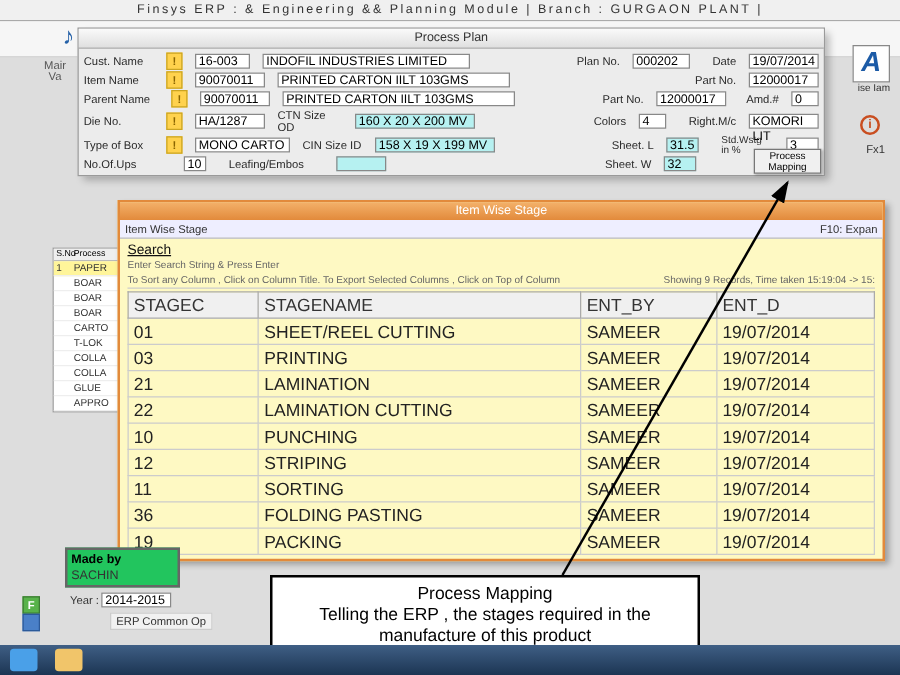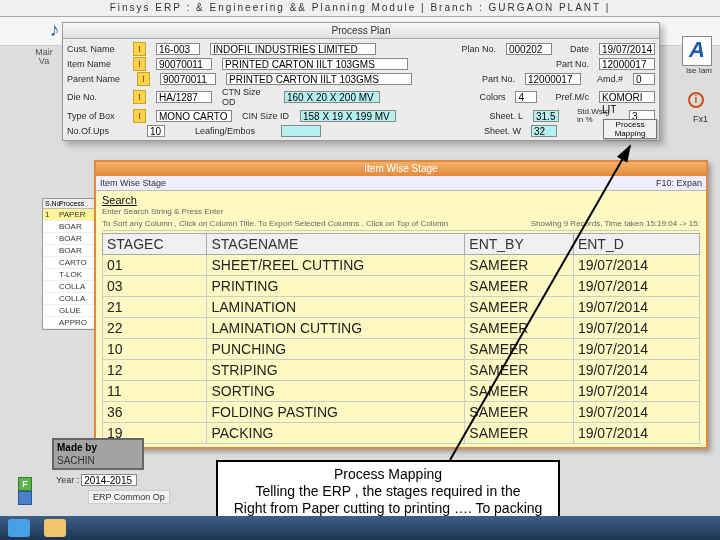--- a/index.html
+++ b/index.html
@@ -32,21 +32,21 @@
   .hint-row{display:flex;justify-content:space-between;border-bottom:1px solid #ccc;padding:2px 0 2px}
   table.stage{border-collapse:collapse;width:100%;font-size:14px;margin-top:2px}
   table.stage th{background:#f0f0f0;border:1px solid #aaa;padding:2px 4px;text-align:left;color:#333;font-weight:normal}
   table.stage td{border:1px solid #ccc;padding:2px 4px;color:#222}
   .side-list{position:absolute;left:42px;top:198px;width:58px;background:#fff;border:1px solid #999}
   .side-list .hd{background:#eee;border-bottom:1px solid #bbb;font-size:7px;padding:1px 2px;display:flex}
   .side-list .hd span:first-child{width:14px}
   .side-list .row{font-size:8px;padding:1px 2px;color:#333;border-bottom:1px solid #eee;display:flex}
   .side-list .row span:first-child{width:14px}
   .side-list .row.sel{background:#fff59a}
-  .made-by{position:absolute;left:52px;top:438px;width:88px;background:#a3a3a3;border:2px solid #666}
+  .made-by{position:absolute;left:52px;top:438px;width:88px;background:#22c55e;border:2px solid #666}
   .made-by .mh{font-weight:bold;font-size:10px;padding:2px 3px}
   .made-by .mv{padding:0 3px 2px;font-size:10px;color:#333}
   .yr-row{position:absolute;left:56px;top:474px;font-size:9px;color:#333;display:flex;align-items:center;gap:2px}
   .erp-com{position:absolute;left:88px;top:490px;font-size:9px;color:#333;background:#f1f1f1;border:1px solid #ccc;padding:1px 4px}
   .callout{position:absolute;left:216px;top:460px;width:340px;background:#fff;border:2px solid #000;text-align:center;font-size:14px;line-height:17px;padding:4px 0 0;color:#000}
   .arrow-svg{position:absolute;left:340px;top:134px;pointer-events:none}
   .a-icon{position:absolute;right:8px;top:36px;width:28px;height:28px;font-style:italic;font-weight:bold;font-size:22px;color:#1b5aa6;border:1px solid #888;background:#fefefe;text-align:center;line-height:26px}
   .red-lbl{position:absolute;right:8px;top:66px;font-size:8px;color:#333}
   .ired{position:absolute;right:16px;top:92px;width:12px;height:12px;border:2px solid #c94e20;border-radius:50%;color:#c94e20;font-weight:bold;font-size:10px;text-align:center;line-height:12px}
   .fx1{position:absolute;right:12px;top:114px;font-size:9px;color:#333}
@@ -105,40 +105,40 @@
     </div>
     <div class="form-row r4">
       <span class="lbl" style="width:56px">Die No.</span>
       <span class="excl">!</span>
       <span class="inp die">HA/1287</span>
       <span class="lbl ctnl">CTN Size OD</span>
       <span class="inp hl ctn">160 X 20 X 200 MV</span>
       <span style="flex:1"></span>
       <span class="lbl">Colors</span>
       <span class="inp col">4</span>
-      <span class="lbl" style="margin-left:8px">Pref.M/c</span>
+      <span class="lbl" style="margin-left:8px">Right.M/c</span>
       <span class="inp pref">KOMORI LIT</span>
     </div>
     <div class="form-row r5">
       <span class="lbl" style="width:56px">Type of Box</span>
       <span class="excl">!</span>
       <span class="inp typ">MONO CARTO</span>
       <span class="lbl cinl">CIN Size ID</span>
       <span class="inp hl cin">158 X 19 X 199 MV</span>
       <span style="flex:1"></span>
       <span class="lbl">Sheet. L</span>
       <span class="inp hl she">31.5</span>
       <span class="lbl" style="margin-left:8px;width:42px;white-space:pre;font-size:8px;line-height:8px">Std.Wstg
 in %</span>
       <span class="inp std">3</span>
     </div>
     <div class="form-row r6">
       <span class="lbl" style="width:56px">No.Of.Ups</span>
       <span class="inp ups" style="margin-left:14px">10</span>
-      <span class="lbl lea" style="margin-left:20px">Leafing/Embos</span>
+      <span class="lbl lea" style="margin-left:8px">Leafing/Embos</span>
       <span class="inp hl emb"></span>
       <span style="flex:1"></span>
       <span class="lbl">Sheet. W</span>
       <span class="inp hl shw">32</span>
       <span style="width:88px"></span>
     </div>
   </div>
   <div class="proc-btn" style="white-space:pre">Process
 Mapping</div>
 </div>
@@ -282,20 +282,21 @@
   <span>Year :</span>
     <span class="inp" style="width:56px">2014-2015</span>
 </div>
 <div class="erp-com">ERP Common Op</div>
 <div class="green-sq">F</div>
 <div class="blue-sq"></div>
 
 <div class="callout">
   <div>Process Mapping</div>
   <div>Telling the ERP , the stages required in the</div>
+  <div>manufacture of this product</div>
   <div>Right from  Paper cutting to printing …. To packing</div>
 </div>
 
 <svg class="arrow-svg" width="320" height="340">
   <defs>
       <marker id="ah" markerWidth="10" markerHeight="10" refX="8" refY="3" orient="auto">
         <path d="M0,0 L0,6 L9,3 z" fill="#000"></path>
       </marker>
     </defs>
   <line x1="110" y1="326" x2="290" y2="12" stroke="#000" stroke-width="2" marker-end="url(#ah)"></line>

